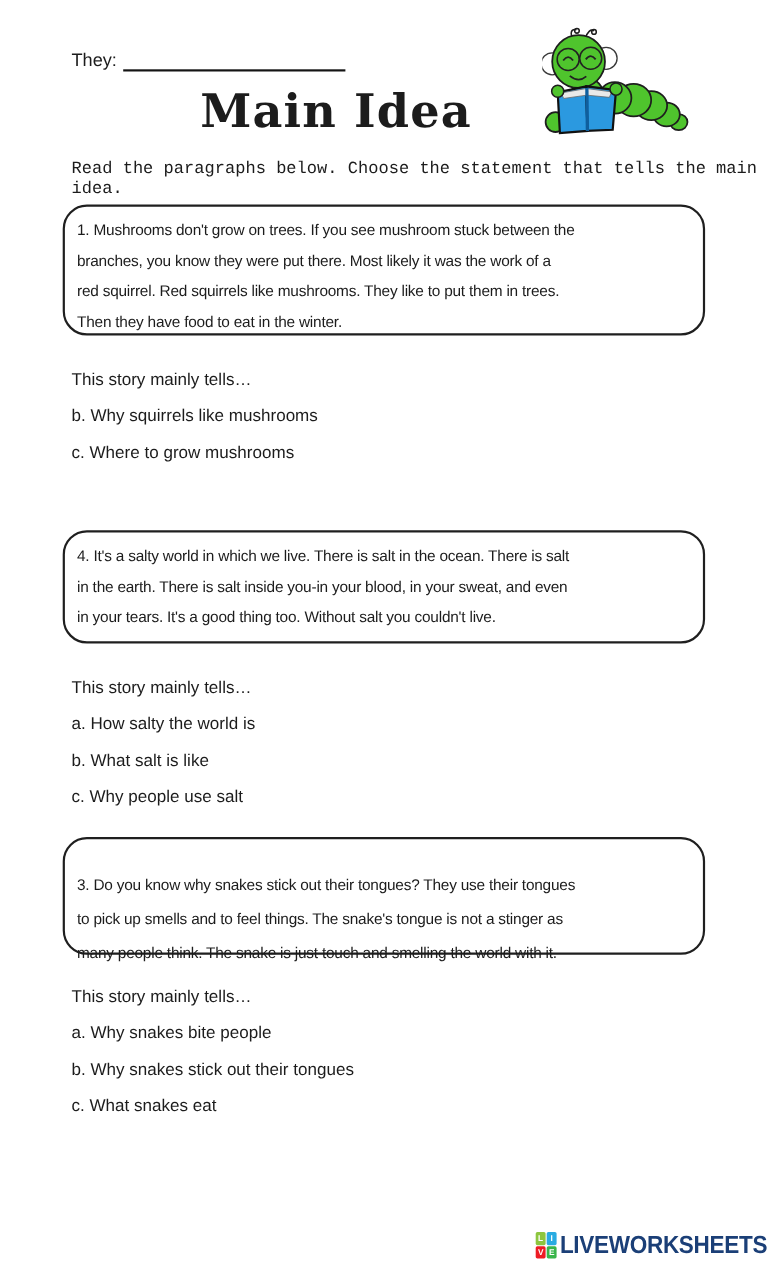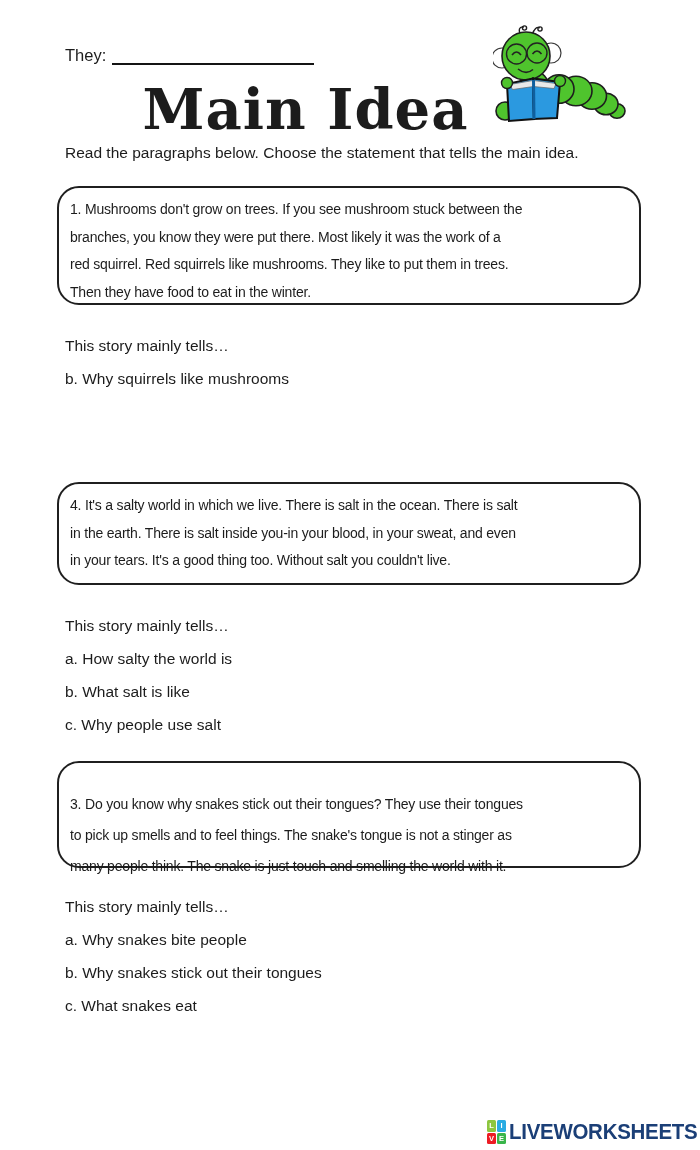--- a/index.html
+++ b/index.html
@@ -7,24 +7,24 @@
     position:relative;width:700px;height:1150px;background:#ffffff;
     font-family:"Liberation Sans","DejaVu Sans",sans-serif;color:#1c1c1c;
     overflow:hidden;
   }
   
   .name-row{position:absolute;left:65px;top:46px;font-size:16.5px;display:flex;align-items:flex-end;}
   .name-blank{display:inline-block;width:202px;height:16px;border-bottom:2.2px solid #141414;margin-left:6px;}
   .title{
     position:absolute;left:0;top:76px;width:611px;text-align:center;
     font-family:"DejaVu Serif","Liberation Serif",serif;font-weight:700;
-    font-size:56px;letter-spacing:1px;
+    font-size:42px;letter-spacing:1px;
   }
   .bookworm{position:absolute;left:493px;top:24px;width:135px;height:103px;}
-  .instruction{position:absolute;left:65px;top:144px;font-size:15.5px;}
+  .instruction{position:absolute;left:65px;top:144px;font-size:15.5px;font-family:Liberation Mono, monospace;}
   
   .pbox{
     position:absolute;left:57px;width:584px;box-sizing:border-box;
     border:2.5px solid #1f1f1f;border-radius:22px;
     padding:8px 11px;font-size:14px;letter-spacing:-0.2px;
     line-height:27.5px;white-space:pre-line;
   }
   #pbox-1{top:186px;height:119px;}
   #pbox-2{top:482px;height:103px;}
   #pbox-3{top:761px;height:107px;line-height:31px;padding-top:26px;}
@@ -110,20 +110,21 @@
   <div class="pbox" id="pbox-2">4. It's a salty world in which we live. There is salt in the ocean. There is salt
 in the earth. There is salt inside you-in your blood, in your sweat, and even
 in your tears. It's a good thing too. Without salt you couldn't live.</div>
   <div class="pbox" id="pbox-3">3. Do you know why snakes stick out their tongues? They use their tongues
 to pick up smells and to feel things. The snake's tongue is not a stinger as
 many people think. The snake is just touch and smelling the world with it.</div>
 
   <div class="qblock" id="qblock-1">
     <div class="qline">This story mainly tells…</div>
     <div class="qline option">b. Why squirrels like mushrooms</div>
+    <div class="qline option">c. Where to grow mushrooms</div>
   </div>
 
   <div class="qblock" id="qblock-2">
     <div class="qline">This story mainly tells…</div>
     <div class="qline option">a. How salty the world is</div>
     <div class="qline option">b. What salt is like</div>
     <div class="qline option">c. Why people use salt</div>
   </div>
 
   <div class="qblock" id="qblock-3">

